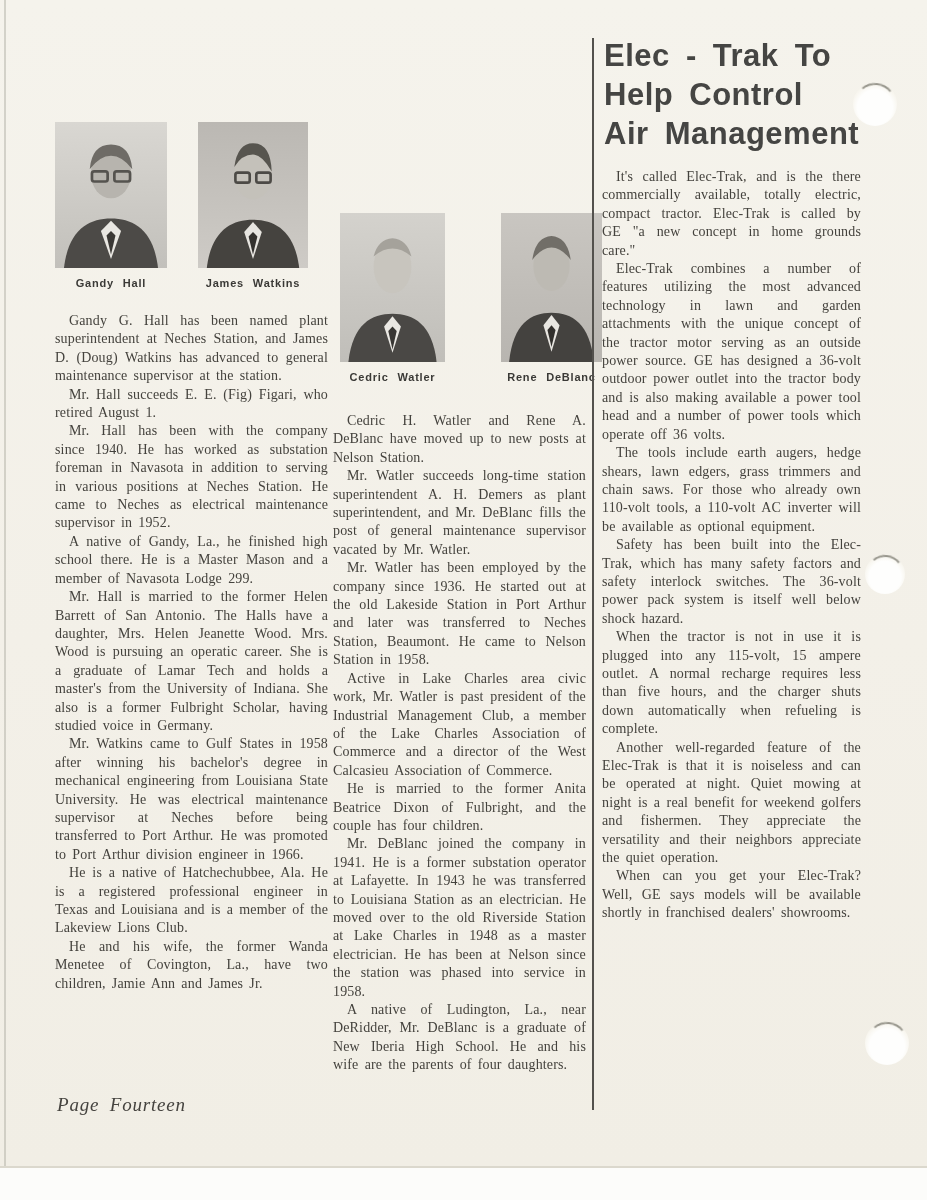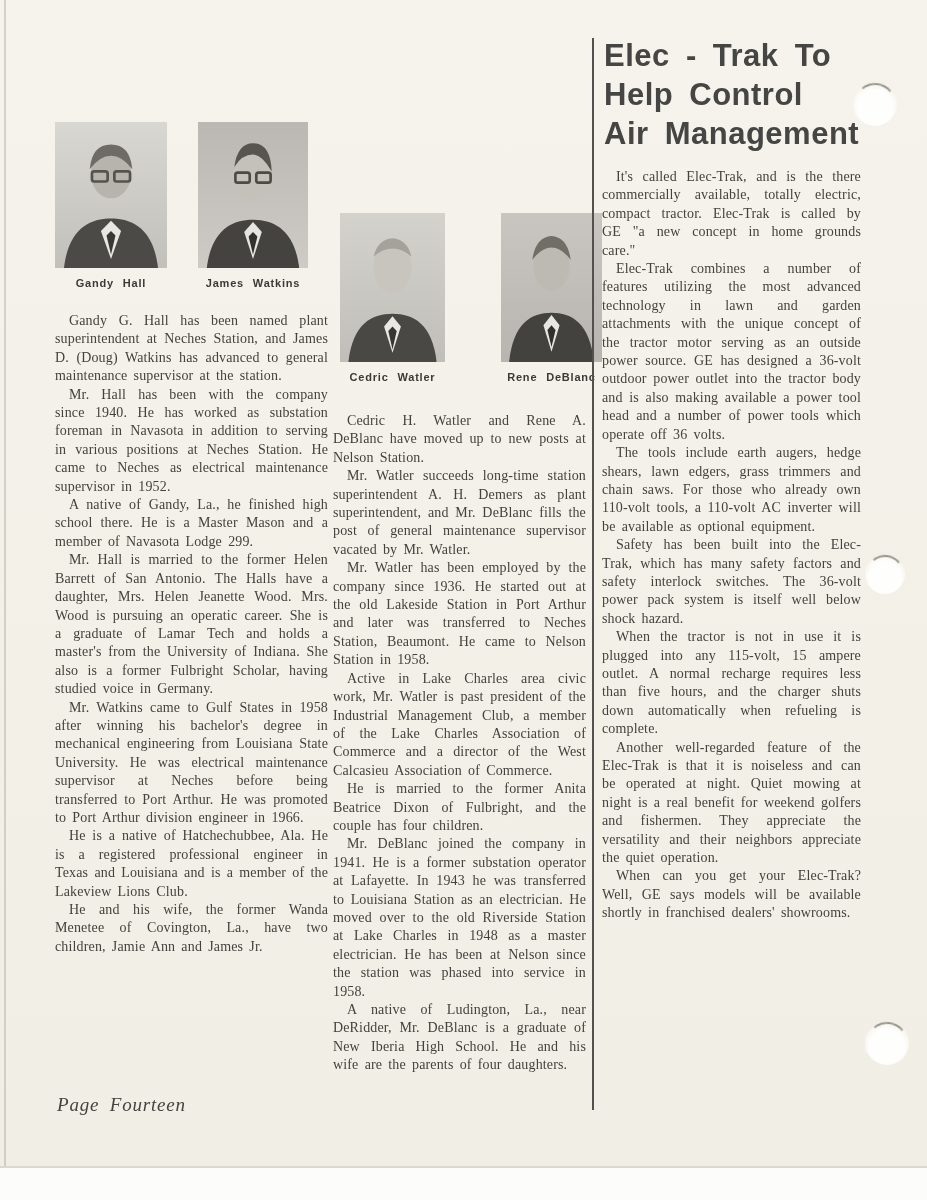--- a/index.html
+++ b/index.html
@@ -184,20 +184,21 @@
           <path d="M50,89 L42,98 L50,121 L58,98 Z" fill="#e8e6e1"></path>
           <path d="M50,98 L46,102 L50,117 L54,102 Z" fill="#312f2c"></path>
         </svg>
       </div>
       <div class="caption">Rene DeBlanc</div>
     </div>
   </div>
 
   <div class="col-text left-text">
     <p>Gandy G. Hall has been named plant superintendent at Neches Station, and James D. (Doug) Watkins has advanced to general maintenance supervisor at the station.</p>
+    <p>Mr. Hall succeeds E. E. (Fig) Figari, who retired August 1.</p>
     <p>Mr. Hall has been with the company since 1940. He has worked as substation foreman in Navasota in addition to serving in various positions at Neches Station. He came to Neches as electrical maintenance supervisor in 1952.</p>
     <p>A native of Gandy, La., he finished high school there. He is a Master Mason and a member of Navasota Lodge 299.</p>
     <p>Mr. Hall is married to the former Helen Barrett of San Antonio. The Halls have a daughter, Mrs. Helen Jeanette Wood. Mrs. Wood is pursuing an operatic career. She is a graduate of Lamar Tech and holds a master's from the University of Indiana. She also is a former Fulbright Scholar, having studied voice in Germany.</p>
     <p>Mr. Watkins came to Gulf States in 1958 after winning his bachelor's degree in mechanical engineering from Louisiana State University. He was electrical maintenance supervisor at Neches before being transferred to Port Arthur. He was promoted to Port Arthur division engineer in 1966.</p>
     <p>He is a native of Hatchechubbee, Ala. He is a registered professional engineer in Texas and Louisiana and is a member of the Lakeview Lions Club.</p>
     <p>He and his wife, the former Wanda Menetee of Covington, La., have two children, Jamie Ann and James Jr.</p>
   </div>
 
   <div class="col-text mid-text">
     <p>Cedric H. Watler and Rene A. DeBlanc have moved up to new posts at Nelson Station.</p>

